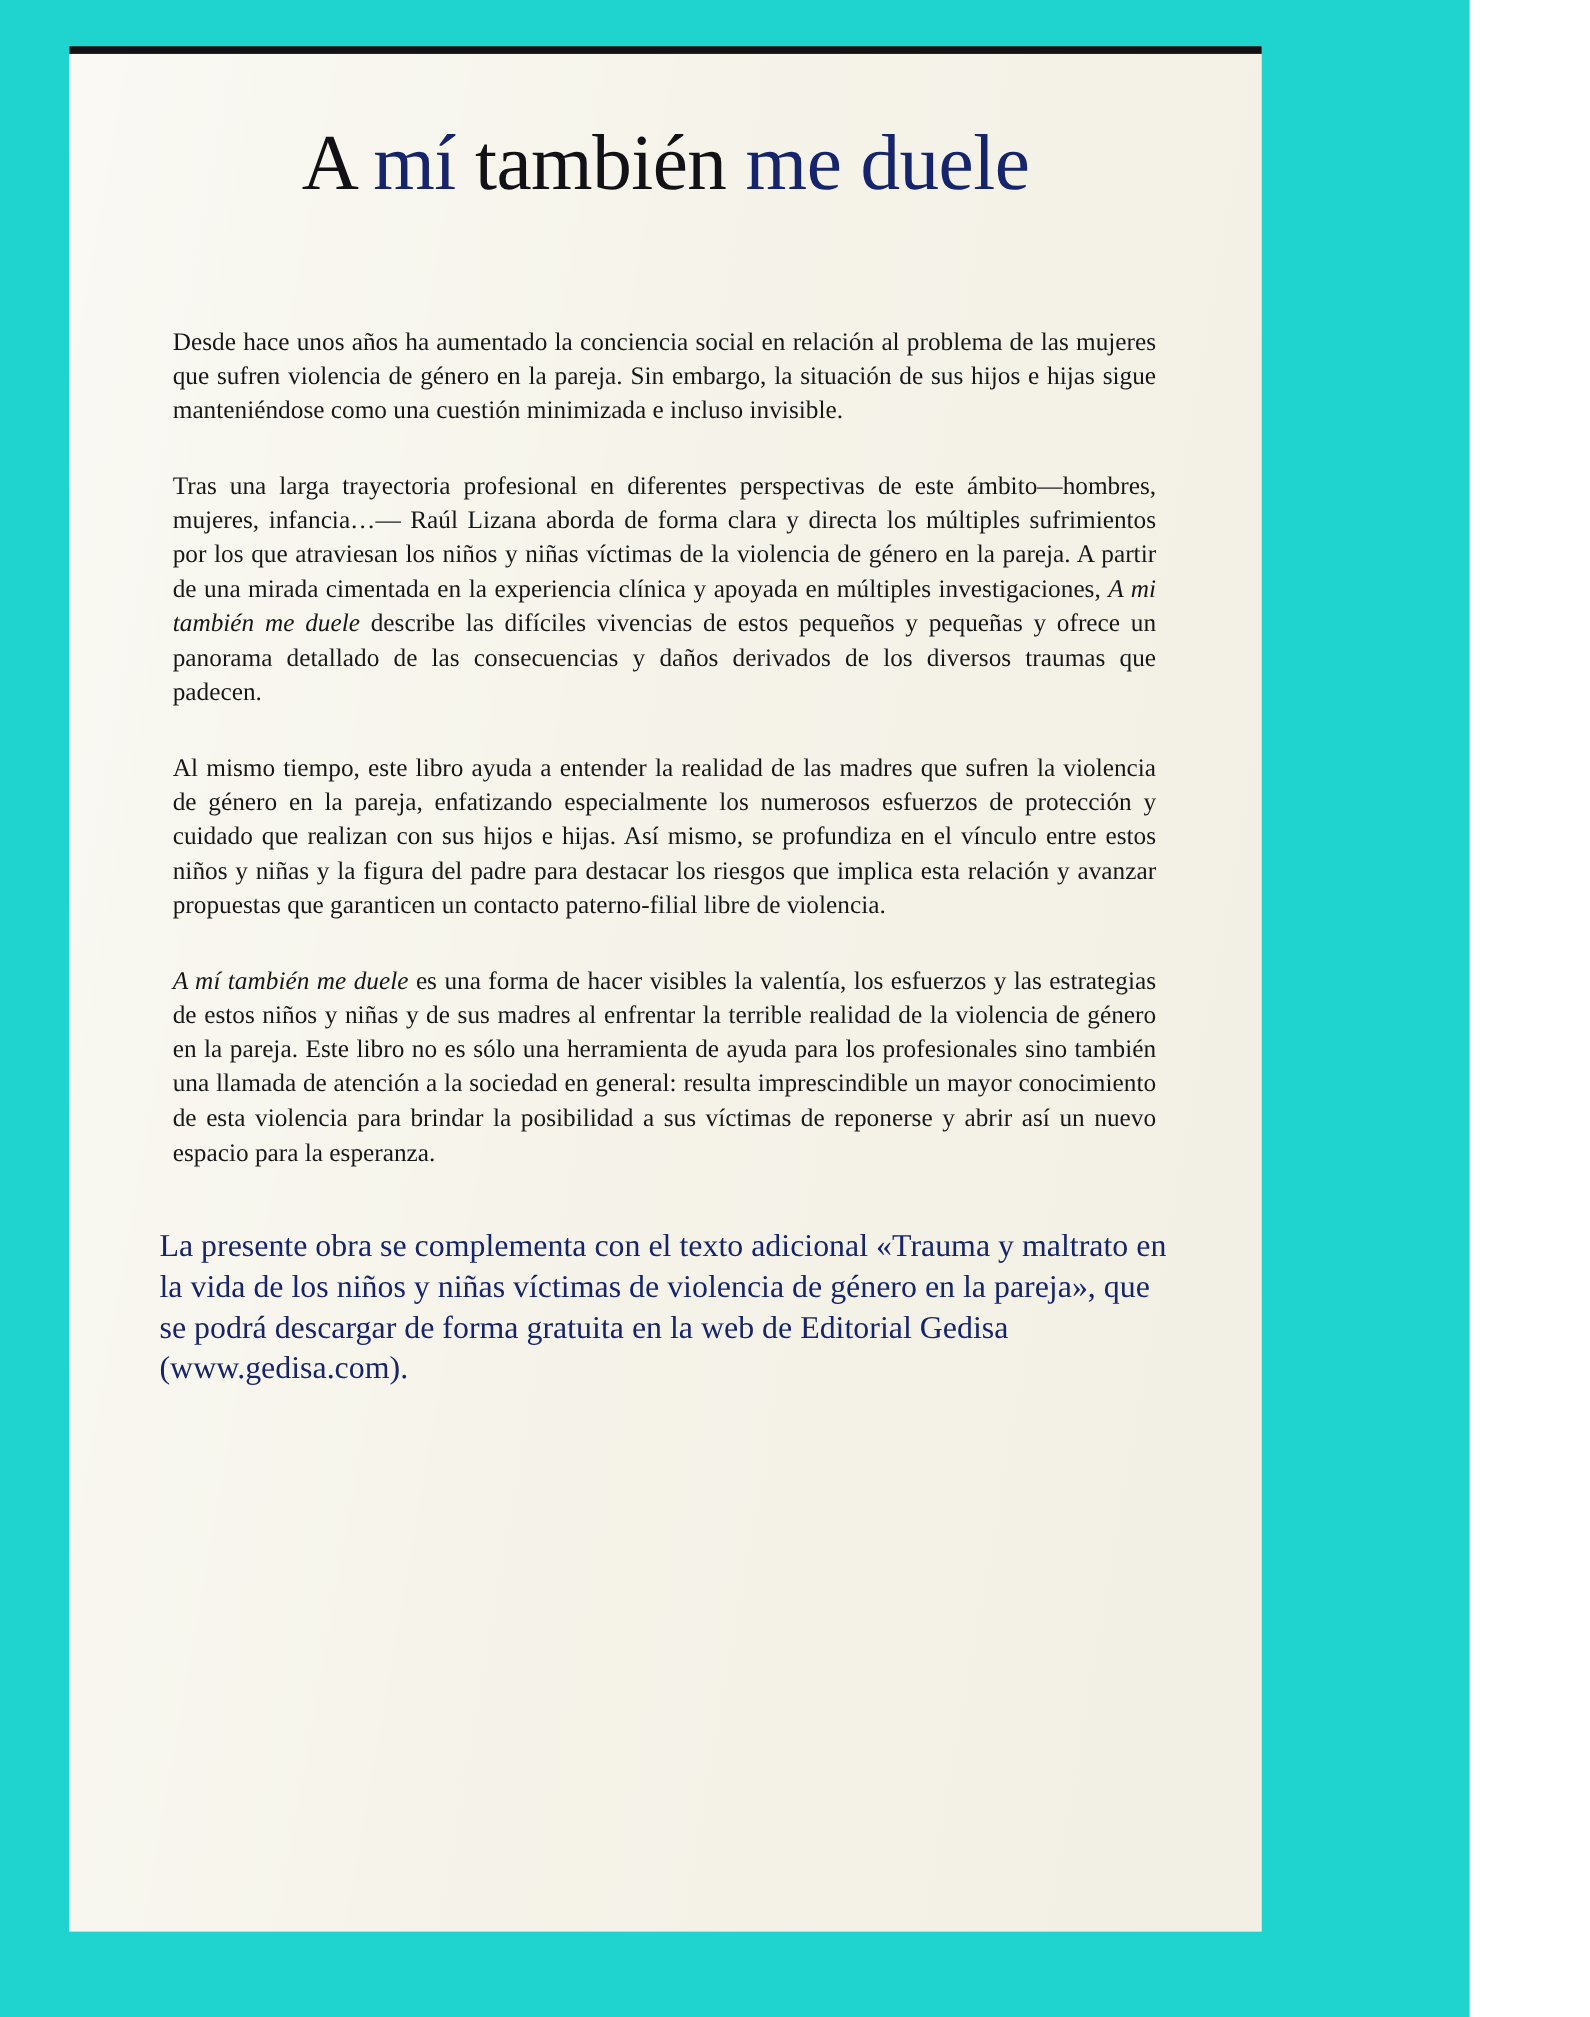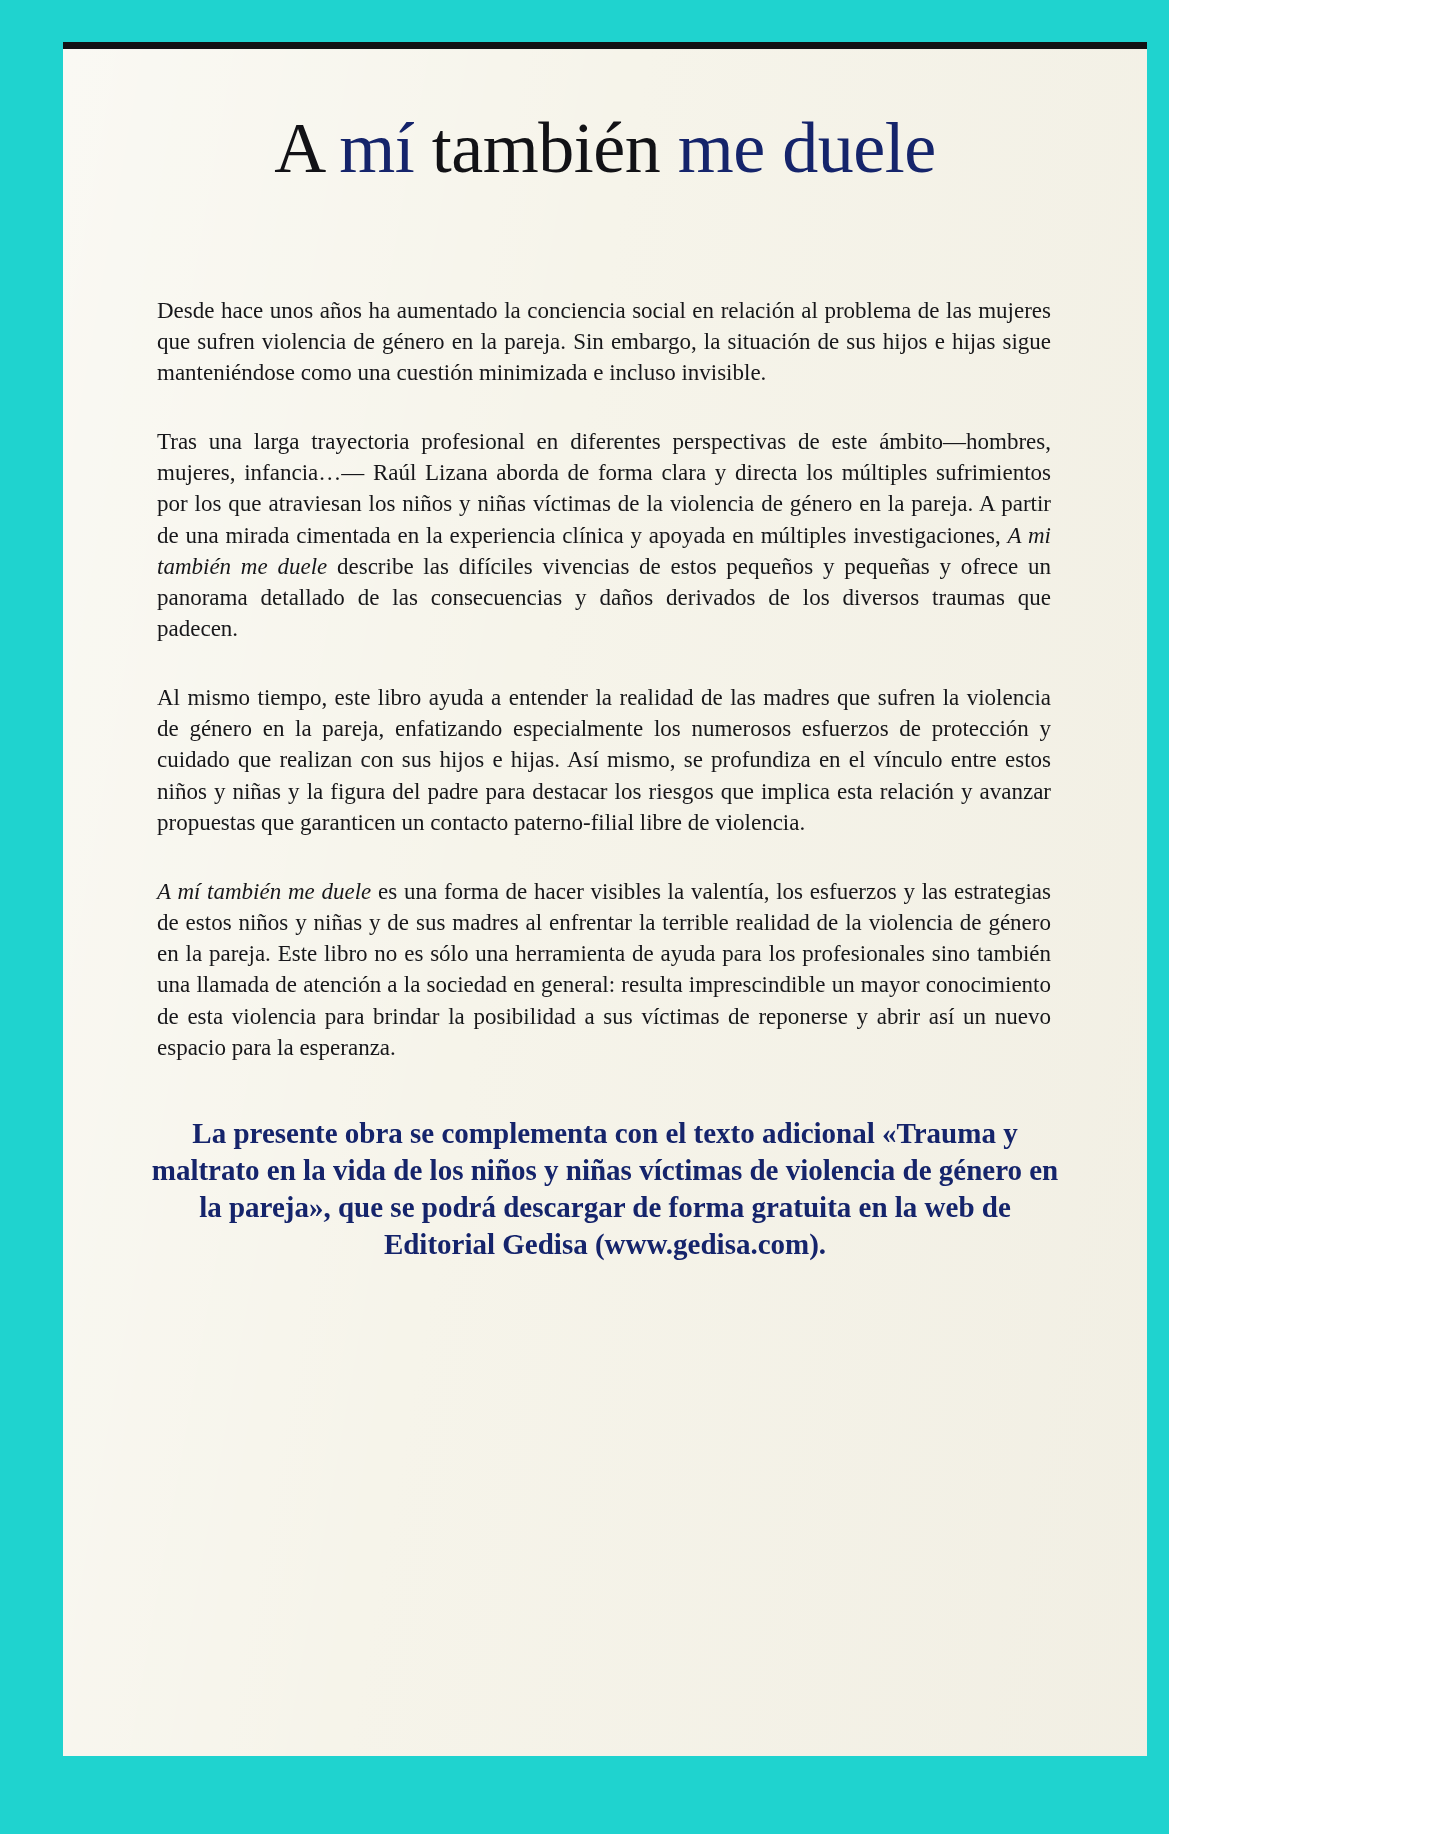--- a/index.html
+++ b/index.html
@@ -11,21 +11,21 @@
     width: 1445px;
     height: 1834px;
     overflow: hidden;
     font-family: "Liberation Serif", "DejaVu Serif", serif;
   }
 
   
   #cover-frame {
     position: absolute;
     left: 0; top: 0;
-    width: 1169px;
+    width: 1336px;
     height: 1834px;
     background: #1fd3cf;
     box-sizing: border-box;
   }
 
   
   #cover-page {
     position: absolute;
     left: 63px;
     top: 42px;
@@ -87,23 +87,22 @@
   }
   .blurb-par:last-child { margin-bottom: 0; }
   .blurb-par i, .blurb-par .ital {
     font-style: italic;
   }
 
   
   #closing-note {
     margin: 0;
     padding: 52px 74px 0 74px;
-    text-align: center;
     color: #15246b;
-    font-weight: 700;
+    font-weight: 400;
     font-size: 29px;
     line-height: 1.28;
     font-family: "Liberation Serif", "DejaVu Serif", serif;
   }
   #closing-note span { display: inline; }
 </style>
 </head>
 <body>
 
 <div id="cover-frame" style="background: rgb(31, 211, 207);">

